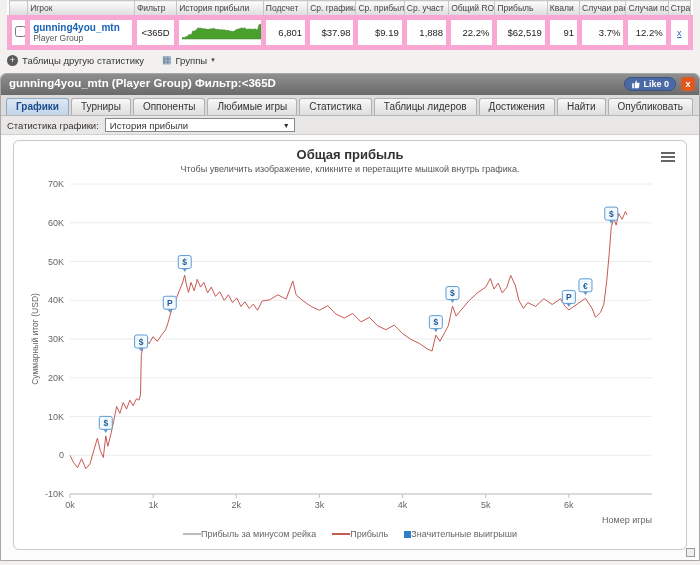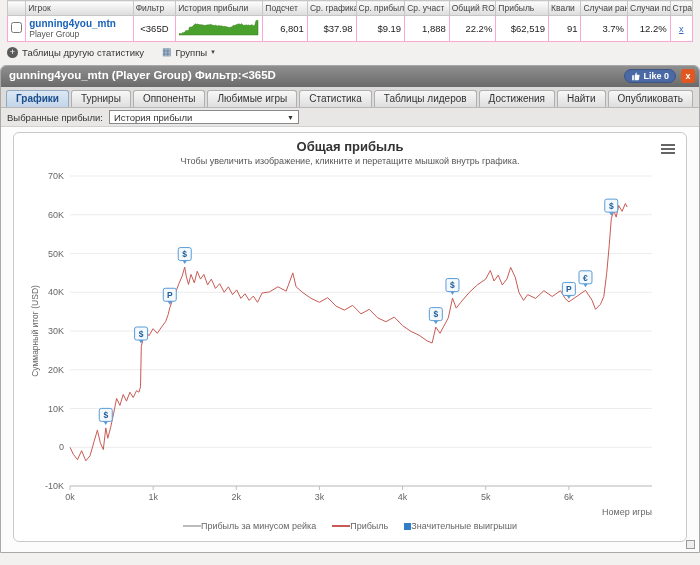--- a/index.html
+++ b/index.html
@@ -9,21 +9,21 @@
 
   
   .top-table-wrap { margin:0 7px; }
   .stats-table { table-layout:fixed; width:686px; border-collapse:collapse; background:#fff; }
   .stats-table th {
     background:linear-gradient(#fdfdfd,#dcdcdc);
     border:1px solid #c6c6c6; font-size:8.5px; font-weight:normal; color:#444;
     padding:2px 2px; text-align:left; white-space:nowrap; overflow:hidden; height:15px;
   }
   .stats-table td {
-    border:1px solid #f9a8d4; font-size:9.5px; padding:2px 3px; height:25px;
+    border:5px solid #f9a8d4; font-size:9.5px; padding:2px 3px; height:25px;
     white-space:nowrap; overflow:hidden; background:#fff; vertical-align:middle;
   }
   td.r { text-align:right; } td.c { text-align:center; }
   .chk-col { text-align:center; }
   .chk-col input { width:11px; height:11px; }
   .player-link { color:#1a62b7; font-weight:bold; font-size:10px; text-decoration:none; cursor:pointer; display:block; }
   .player-sub { font-size:8.5px; color:#555; }
   .spark-cell { padding:1px 3px !important; }
   .remove-link { color:#2a6bc0; text-decoration:underline; cursor:pointer; font-size:9px; }
 
@@ -162,21 +162,21 @@
         <div class="tab">Оппоненты</div>
         <div class="tab">Любимые игры</div>
         <div class="tab">Статистика</div>
         <div class="tab">Таблицы лидеров</div>
         <div class="tab">Достижения</div>
         <div class="tab">Найти</div>
         <div class="tab">Опубликовать</div>
       </div>
 
     <div class="chart-select-row">
-      <span>Выбранные прибыли:</span>
+      <span>Статистика графики:</span>
       <span class="select">
         <span>История прибыли</span>
         <span class="sel-caret">▼</span>
       </span>
     </div>
 
     <div class="panel-body">
       <div class="chart-box">
         <div class="chart-title">Общая прибыль</div>
         <div class="chart-subtitle">Чтобы увеличить изображение, кликните и перетащите мышкой внутрь графика.</div>

